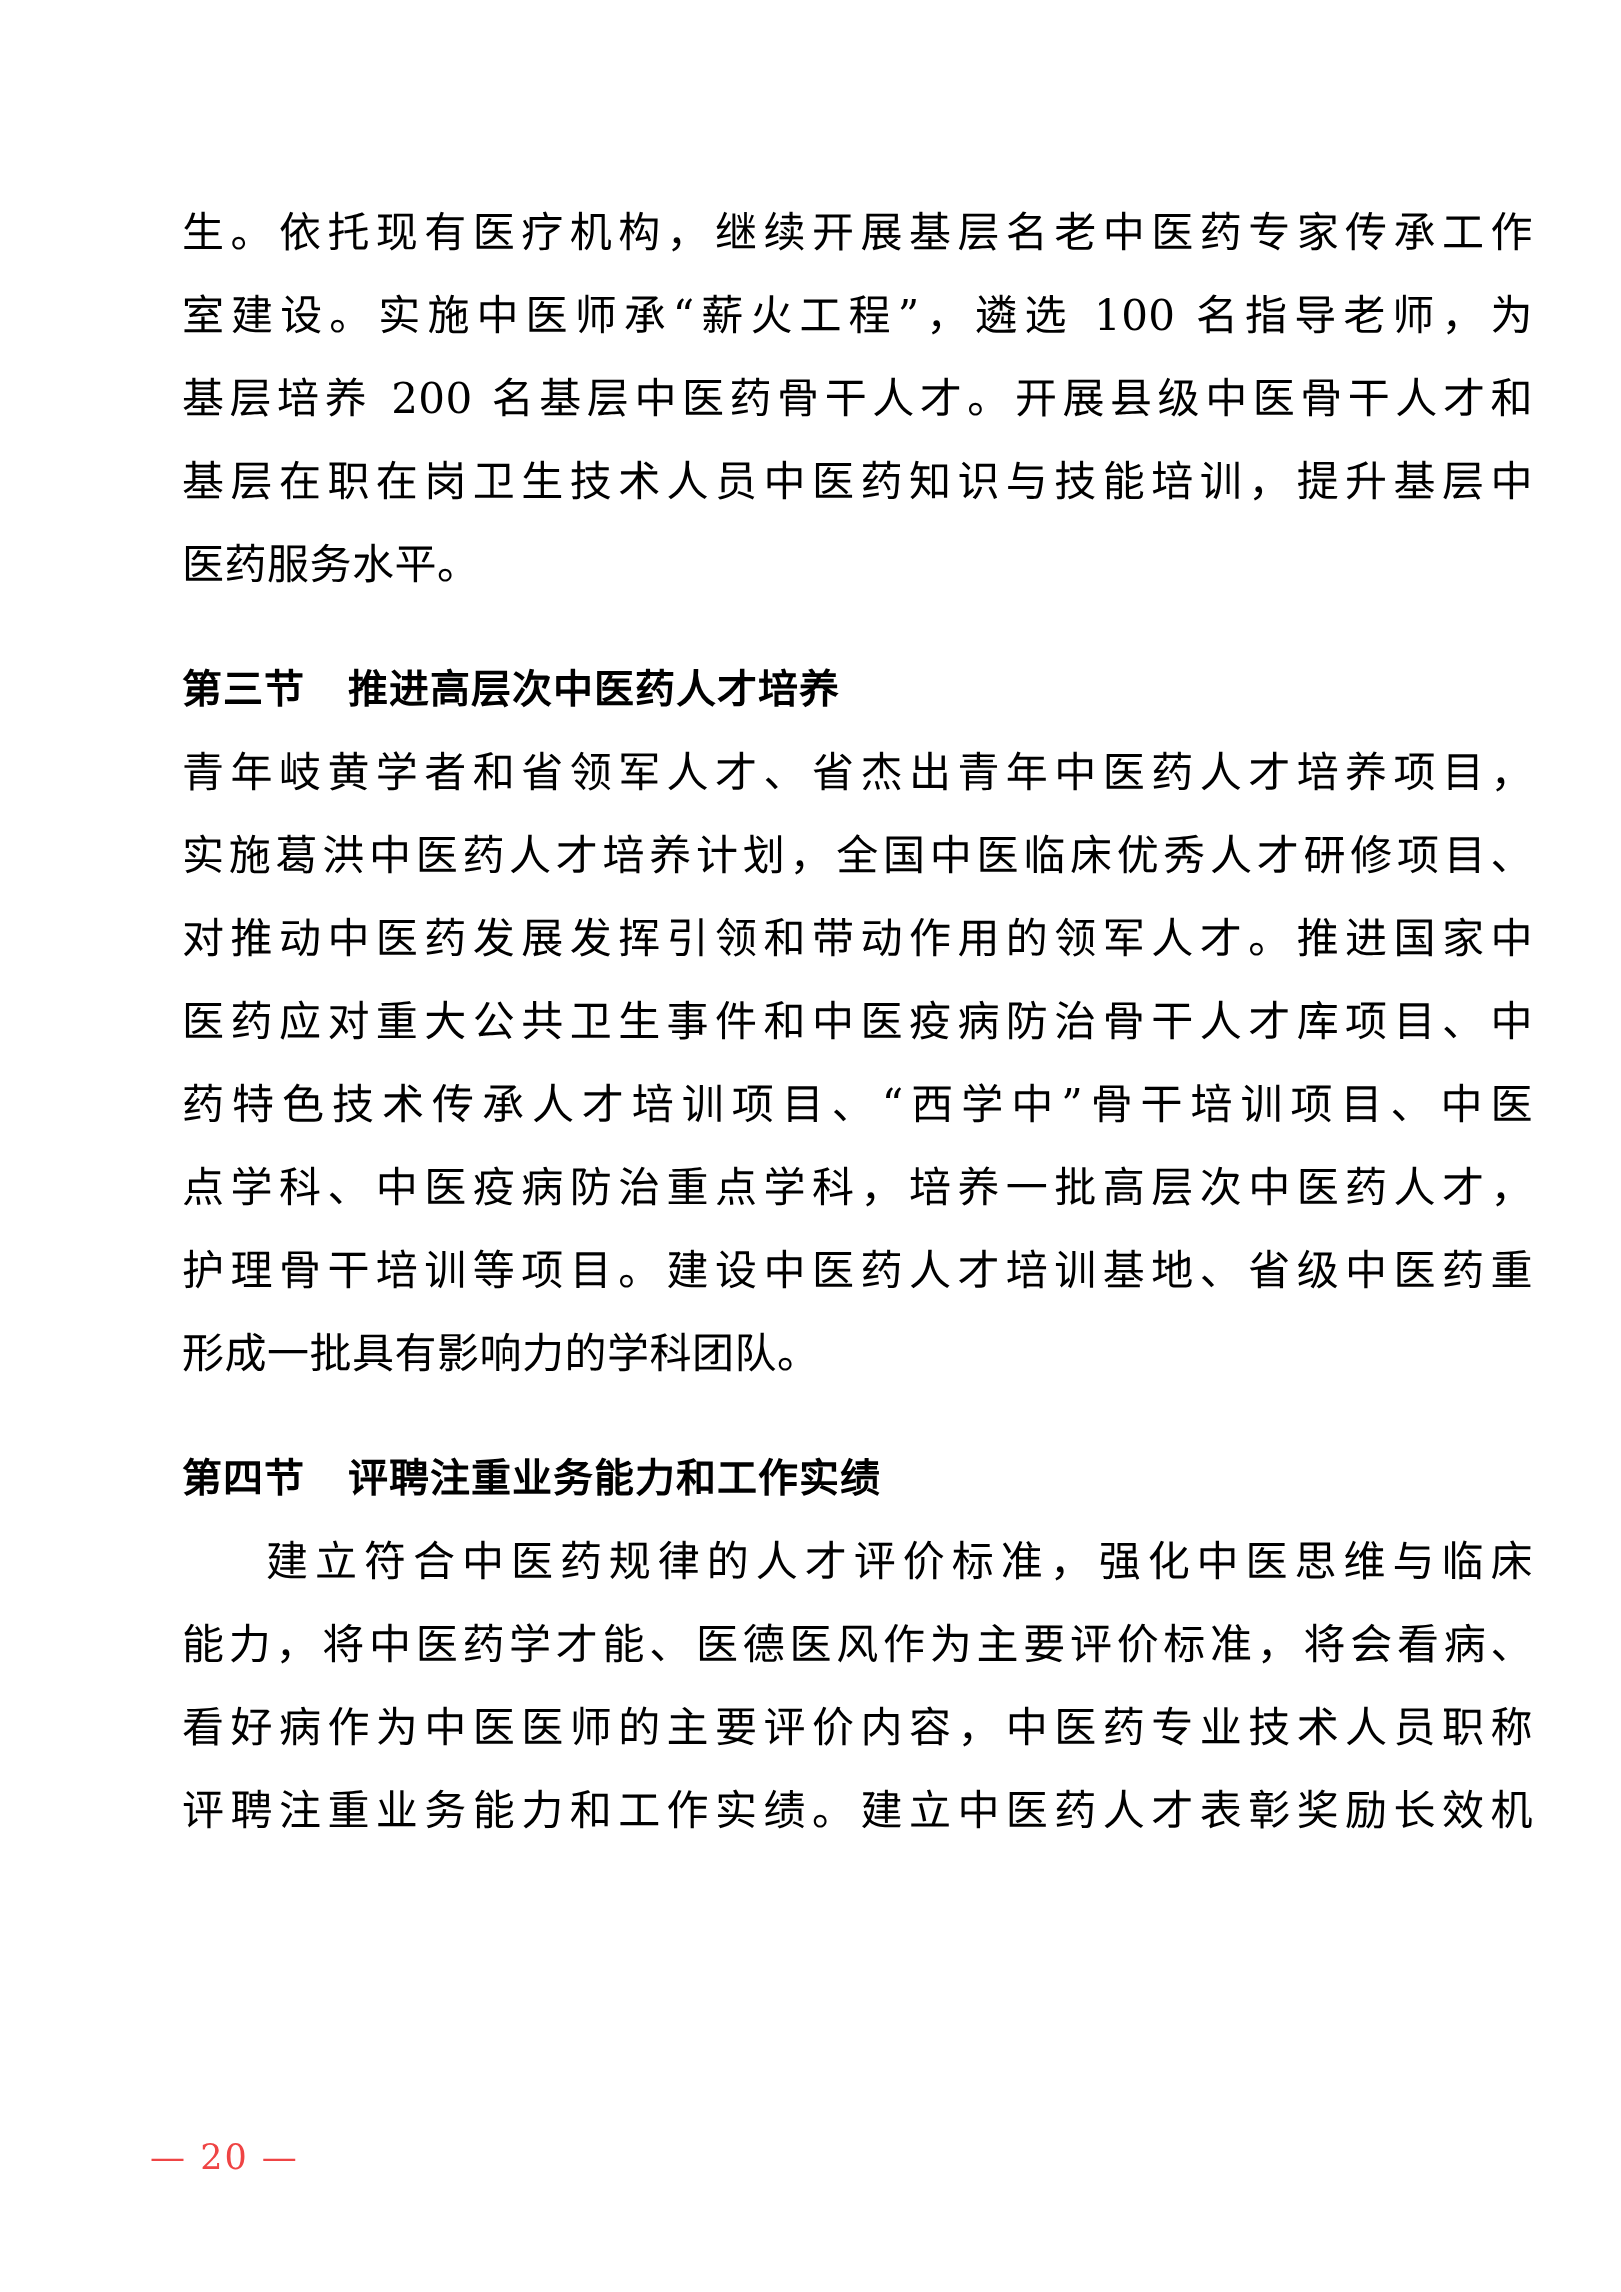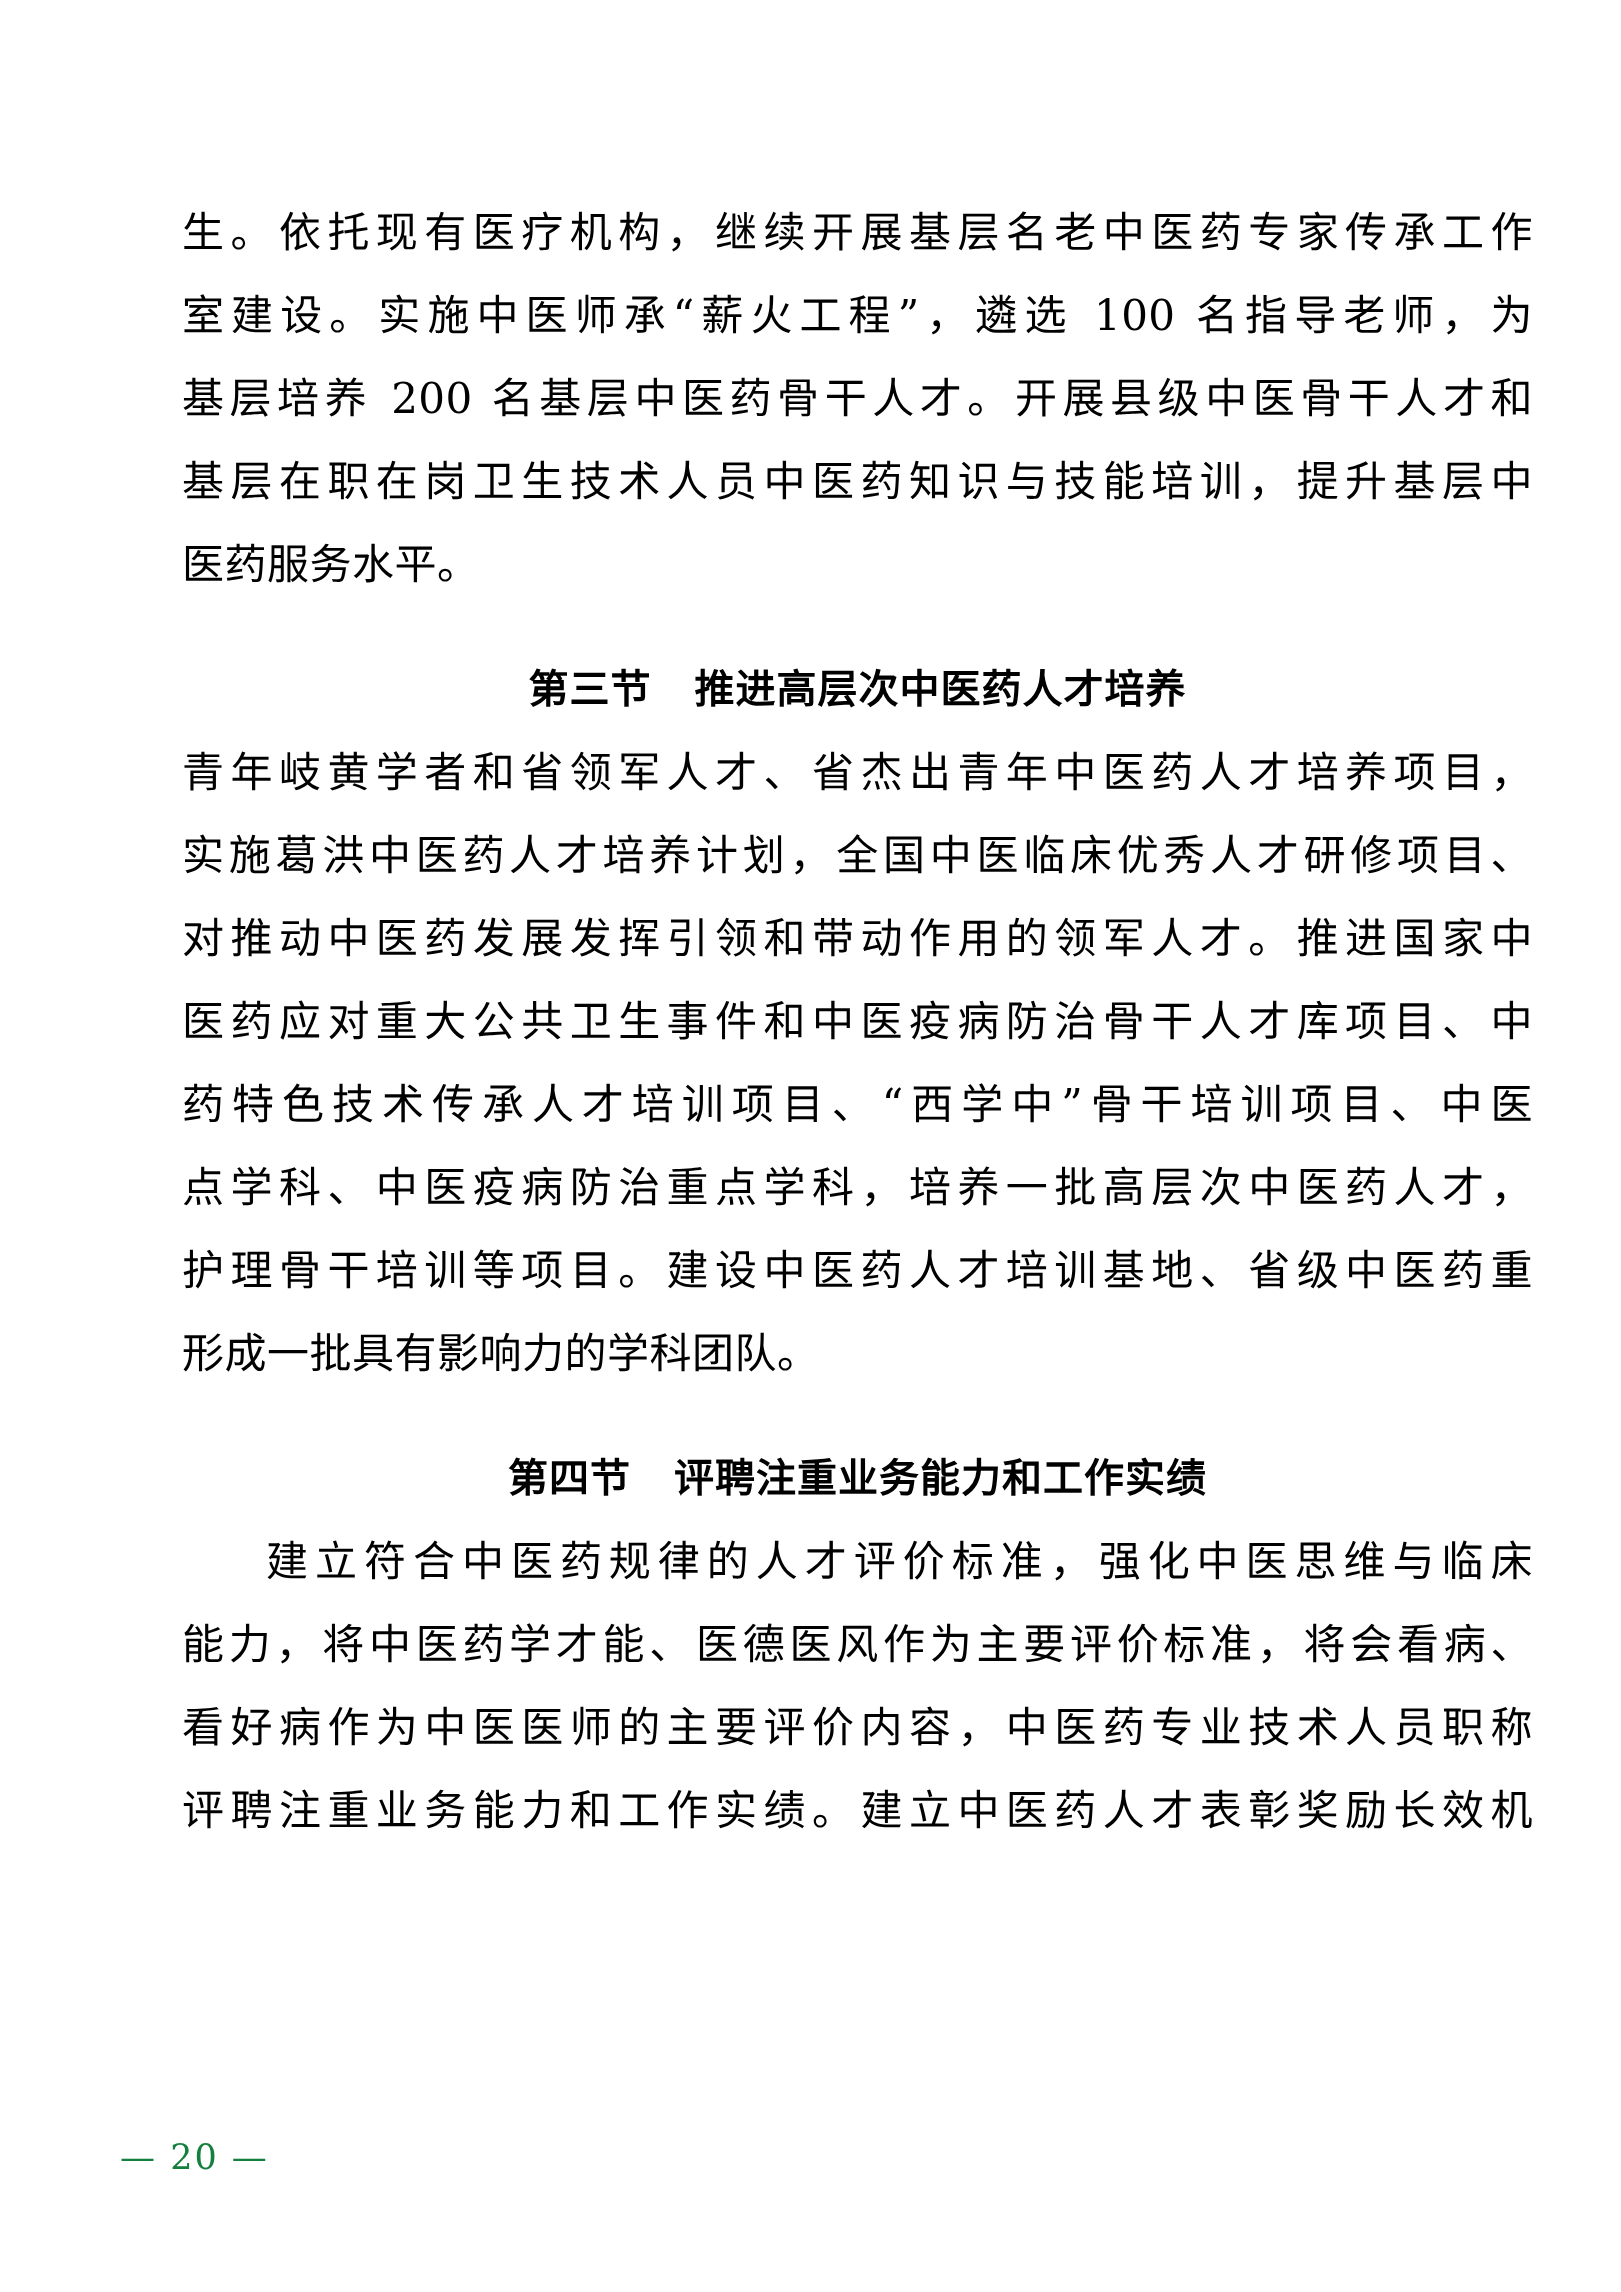--- a/index.html
+++ b/index.html
@@ -56,40 +56,39 @@
   .line.indent {
     padding-left: 84px;
   }
 
   .heading {
     font-family: "DejaVu Sans", "Liberation Sans", sans-serif;
     font-weight: bold;
     font-size: 40px;
     line-height: 83px;
     color: #000000;
-    text-align: center;
     margin: 0;
     height: 125px;
     padding-top: 42px;
     box-sizing: border-box;
     letter-spacing: 1px;
   }
 
   .heading .gap {
     display: inline-block;
     width: 43px;
   }
 
   .page-number {
     position: absolute;
-    left: 120px;
+    left: 150px;
     bottom: 116px;
     font-family: "DejaVu Serif", "Liberation Serif", serif;
     font-size: 35px;
-    color: #15803d;
+    color: #ef4444;
     letter-spacing: 2px;
     white-space: nowrap;
   }
 </style>
 </head>
 <body>
 
 <div class="page">
 
   <div class="content">

